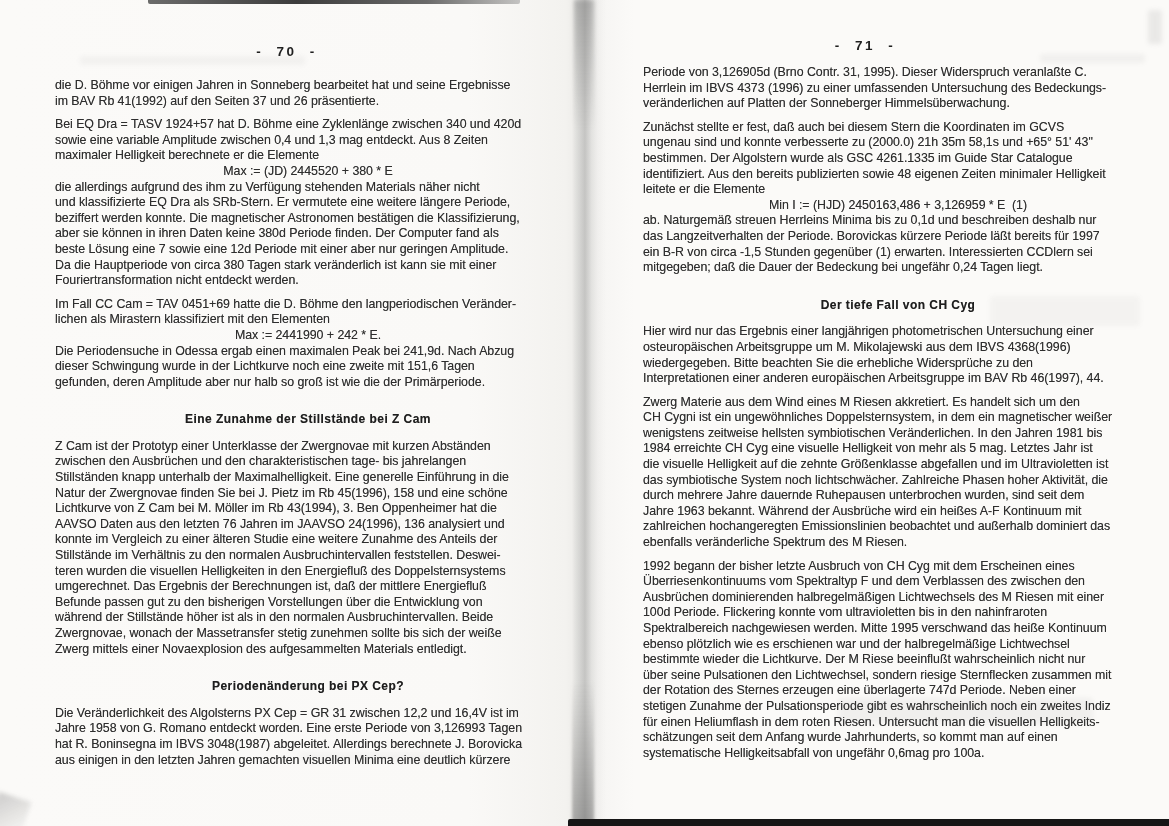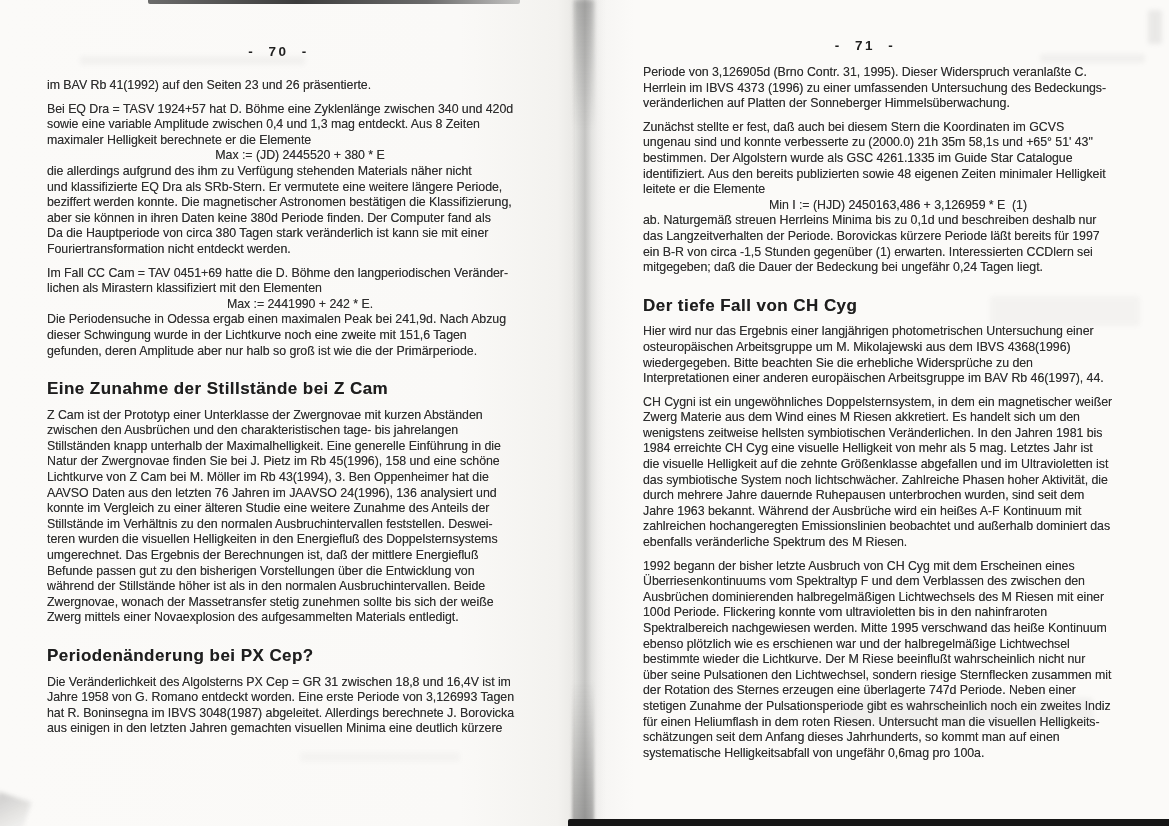--- a/index.html
+++ b/index.html
@@ -6,21 +6,21 @@
   .scan {
     position: relative;
     width: 1169px;
     height: 826px;
     background: #fbfaf8;
     overflow: hidden;
     font-family: "Liberation Sans", "DejaVu Sans", sans-serif;
     color: #2e2e2e;
   }
   .page { position: absolute; top: 0; height: 100%; }
-  .page-left  { left: 0;     width: 575px; background: linear-gradient(90deg, #fbfaf8 0%, #faf9f7 80%, #f3f2ef 97%, #e9e8e5 100%); }
+  .page-left  { left: 8px;     width: 575px; background: linear-gradient(90deg, #fbfaf8 0%, #faf9f7 80%, #f3f2ef 97%, #e9e8e5 100%); }
   .page-right { left: 575px; width: 594px; background: linear-gradient(90deg, #ededea 0%, #f6f5f3 4%, #fbfaf8 10%, #fbfaf8 100%); }
 
   .page-header {
     position: absolute;
     left: 0; right: 0;
     text-align: center;
     font-size: 13.5px;
     font-weight: 700;
     letter-spacing: 2.5px;
     word-spacing: 7px;
@@ -43,23 +43,23 @@
   .block.paragraph { margin-bottom: 8px; }
   .block.formula {
     margin-top: -8px;
     margin-bottom: 0;
     text-align: center;
     white-space: pre;
   }
   .block.heading {
     margin-top: 22px;
     margin-bottom: 11px;
-    text-align: left;
+    text-align: center;
     font-weight: 700;
-    font-size: 17px;
+    font-size: 12px;
     letter-spacing: 0.45px;
     color: #1e1e1e;
   }
   .line { white-space: nowrap; }
 
   
   .artifact { position: absolute; pointer-events: none; }
   .top-strip {
     left: 148px; top: 0; width: 372px; height: 4px;
     background: linear-gradient(90deg, rgba(60,60,60,0.75), rgba(40,40,40,0.9) 40%, rgba(70,70,70,0.8) 75%, rgba(120,120,120,0.4));
@@ -100,33 +100,35 @@
 </style>
 </head>
 <body>
 
 <div class="scan">
 
   <div class="page page-left">
     <div class="page-header">- 70 -</div>
     <div class="content">
         <div class="block paragraph">
-          <div class="line">im BAV Rb 41(1992) auf den Seiten 23 und 26 präsentierte.</div>
+          <div class="line">die D. Böhme vor einigen Jahren in Sonneberg bearbeitet hat und seine Ergebnisse</div>
+          <div class="line">im BAV Rb 41(1992) auf den Seiten 37 und 26 präsentierte.</div>
         </div>
         <div class="block paragraph">
           <div class="line">Bei EQ Dra = TASV 1924+57 hat D. Böhme eine Zyklenlänge zwischen 340 und 420d</div>
           <div class="line">sowie eine variable Amplitude zwischen 0,4 und 1,3 mag entdeckt. Aus 8 Zeiten</div>
           <div class="line">maximaler Helligkeit berechnete er die Elemente</div>
         </div>
         <div class="block formula">Max := (JD) 2445520 + 380 * E</div>
         <div class="block paragraph">
           <div class="line">die allerdings aufgrund des ihm zu Verfügung stehenden Materials näher nicht</div>
           <div class="line">und klassifizierte EQ Dra als SRb-Stern. Er vermutete eine weitere längere Periode,</div>
           <div class="line">beziffert werden konnte. Die magnetischer Astronomen bestätigen die Klassifizierung,</div>
           <div class="line">aber sie können in ihren Daten keine 380d Periode finden. Der Computer fand als</div>
+          <div class="line">beste Lösung eine 7 sowie eine 12d Periode mit einer aber nur geringen Amplitude.</div>
           <div class="line">Da die Hauptperiode von circa 380 Tagen stark veränderlich ist kann sie mit einer</div>
           <div class="line">Fouriertransformation nicht entdeckt werden.</div>
         </div>
         <div class="block paragraph">
           <div class="line">Im Fall CC Cam = TAV 0451+69 hatte die D. Böhme den langperiodischen Veränder-</div>
           <div class="line">lichen als Mirastern klassifiziert mit den Elementen</div>
         </div>
         <div class="block formula">Max := 2441990 + 242 * E.</div>
         <div class="block paragraph">
           <div class="line">Die Periodensuche in Odessa ergab einen maximalen Peak bei 241,9d. Nach Abzug</div>
@@ -145,21 +147,21 @@
           <div class="line">Stillstände im Verhältnis zu den normalen Ausbruchintervallen feststellen. Deswei-</div>
           <div class="line">teren wurden die visuellen Helligkeiten in den Energiefluß des Doppelsternsystems</div>
           <div class="line">umgerechnet. Das Ergebnis der Berechnungen ist, daß der mittlere Energiefluß</div>
           <div class="line">Befunde passen gut zu den bisherigen Vorstellungen über die Entwicklung von</div>
           <div class="line">während der Stillstände höher ist als in den normalen Ausbruchintervallen. Beide</div>
           <div class="line">Zwergnovae, wonach der Massetransfer stetig zunehmen sollte bis sich der weiße</div>
           <div class="line">Zwerg mittels einer Novaexplosion des aufgesammelten Materials entledigt.</div>
         </div>
         <div class="block heading">Periodenänderung bei PX Cep?</div>
         <div class="block paragraph">
-          <div class="line">Die Veränderlichkeit des Algolsterns PX Cep = GR 31 zwischen 18,8 und 16,4V ist im</div>
+          <div class="line">Die Veränderlichkeit des Algolsterns PX Cep = GR 31 zwischen 12,2 und 16,4V ist im</div>
           <div class="line">Jahre 1958 von G. Romano entdeckt worden. Eine erste Periode von 3,126993 Tagen</div>
           <div class="line">hat R. Boninsegna im IBVS 3048(1987) abgeleitet. Allerdings berechnete J. Borovicka</div>
           <div class="line">aus einigen in den letzten Jahren gemachten visuellen Minima eine deutlich kürzere</div>
         </div>
       </div>
   </div>
 
   <div class="page page-right">
     <div class="page-header">- 71 -</div>
     <div class="content">
@@ -183,22 +185,22 @@
           <div class="line">mitgegeben; daß die Dauer der Bedeckung bei ungefähr 0,24 Tagen liegt.</div>
         </div>
         <div class="block heading">Der tiefe Fall von CH Cyg</div>
         <div class="block paragraph">
           <div class="line">Hier wird nur das Ergebnis einer langjährigen photometrischen Untersuchung einer</div>
           <div class="line">osteuropäischen Arbeitsgruppe um M. Mikolajewski aus dem IBVS 4368(1996)</div>
           <div class="line">wiedergegeben. Bitte beachten Sie die erhebliche Widersprüche zu den</div>
           <div class="line">Interpretationen einer anderen europäischen Arbeitsgruppe im BAV Rb 46(1997), 44.</div>
         </div>
         <div class="block paragraph">
+          <div class="line">Zwerg Materie aus dem Wind eines M Riesen akkretiert. Es handelt sich um den</div>
           <div class="line">CH Cygni ist ein ungewöhnliches Doppelsternsystem, in dem ein magnetischer weißer</div>
-          <div class="line">Zwerg Materie aus dem Wind eines M Riesen akkretiert. Es handelt sich um den</div>
           <div class="line">wenigstens zeitweise hellsten symbiotischen Veränderlichen. In den Jahren 1981 bis</div>
           <div class="line">1984 erreichte CH Cyg eine visuelle Helligkeit von mehr als 5 mag. Letztes Jahr ist</div>
           <div class="line">die visuelle Helligkeit auf die zehnte Größenklasse abgefallen und im Ultravioletten ist</div>
           <div class="line">das symbiotische System noch lichtschwächer. Zahlreiche Phasen hoher Aktivität, die</div>
           <div class="line">durch mehrere Jahre dauernde Ruhepausen unterbrochen wurden, sind seit dem</div>
           <div class="line">Jahre 1963 bekannt. Während der Ausbrüche wird ein heißes A-F Kontinuum mit</div>
           <div class="line">zahlreichen hochangeregten Emissionslinien beobachtet und außerhalb dominiert das</div>
           <div class="line">ebenfalls veränderliche Spektrum des M Riesen.</div>
         </div>
         <div class="block paragraph">
@@ -206,21 +208,21 @@
           <div class="line">Überriesenkontinuums vom Spektraltyp F und dem Verblassen des zwischen den</div>
           <div class="line">Ausbrüchen dominierenden halbregelmäßigen Lichtwechsels des M Riesen mit einer</div>
           <div class="line">100d Periode. Flickering konnte vom ultravioletten bis in den nahinfraroten</div>
           <div class="line">Spektralbereich nachgewiesen werden. Mitte 1995 verschwand das heiße Kontinuum</div>
           <div class="line">ebenso plötzlich wie es erschienen war und der halbregelmäßige Lichtwechsel</div>
           <div class="line">bestimmte wieder die Lichtkurve. Der M Riese beeinflußt wahrscheinlich nicht nur</div>
           <div class="line">über seine Pulsationen den Lichtwechsel, sondern riesige Sternflecken zusammen mit</div>
           <div class="line">der Rotation des Sternes erzeugen eine überlagerte 747d Periode. Neben einer</div>
           <div class="line">stetigen Zunahme der Pulsationsperiode gibt es wahrscheinlich noch ein zweites Indiz</div>
           <div class="line">für einen Heliumflash in dem roten Riesen. Untersucht man die visuellen Helligkeits-</div>
-          <div class="line">schätzungen seit dem Anfang dieses Jahrhunderts, so kommt man auf einen</div>
+          <div class="line">schätzungen seit dem Anfang wurde Jahrhunderts, so kommt man auf einen</div>
           <div class="line">systematische Helligkeitsabfall von ungefähr 0,6mag pro 100a.</div>
         </div>
       </div>
   </div>
 
   <div class="artifact gutter-shadow"></div>
   <div class="artifact gutter-top"></div>
   <div class="artifact gutter-bottom"></div>
   <div class="artifact top-strip"></div>
   <div class="artifact bottom-bar"></div>

